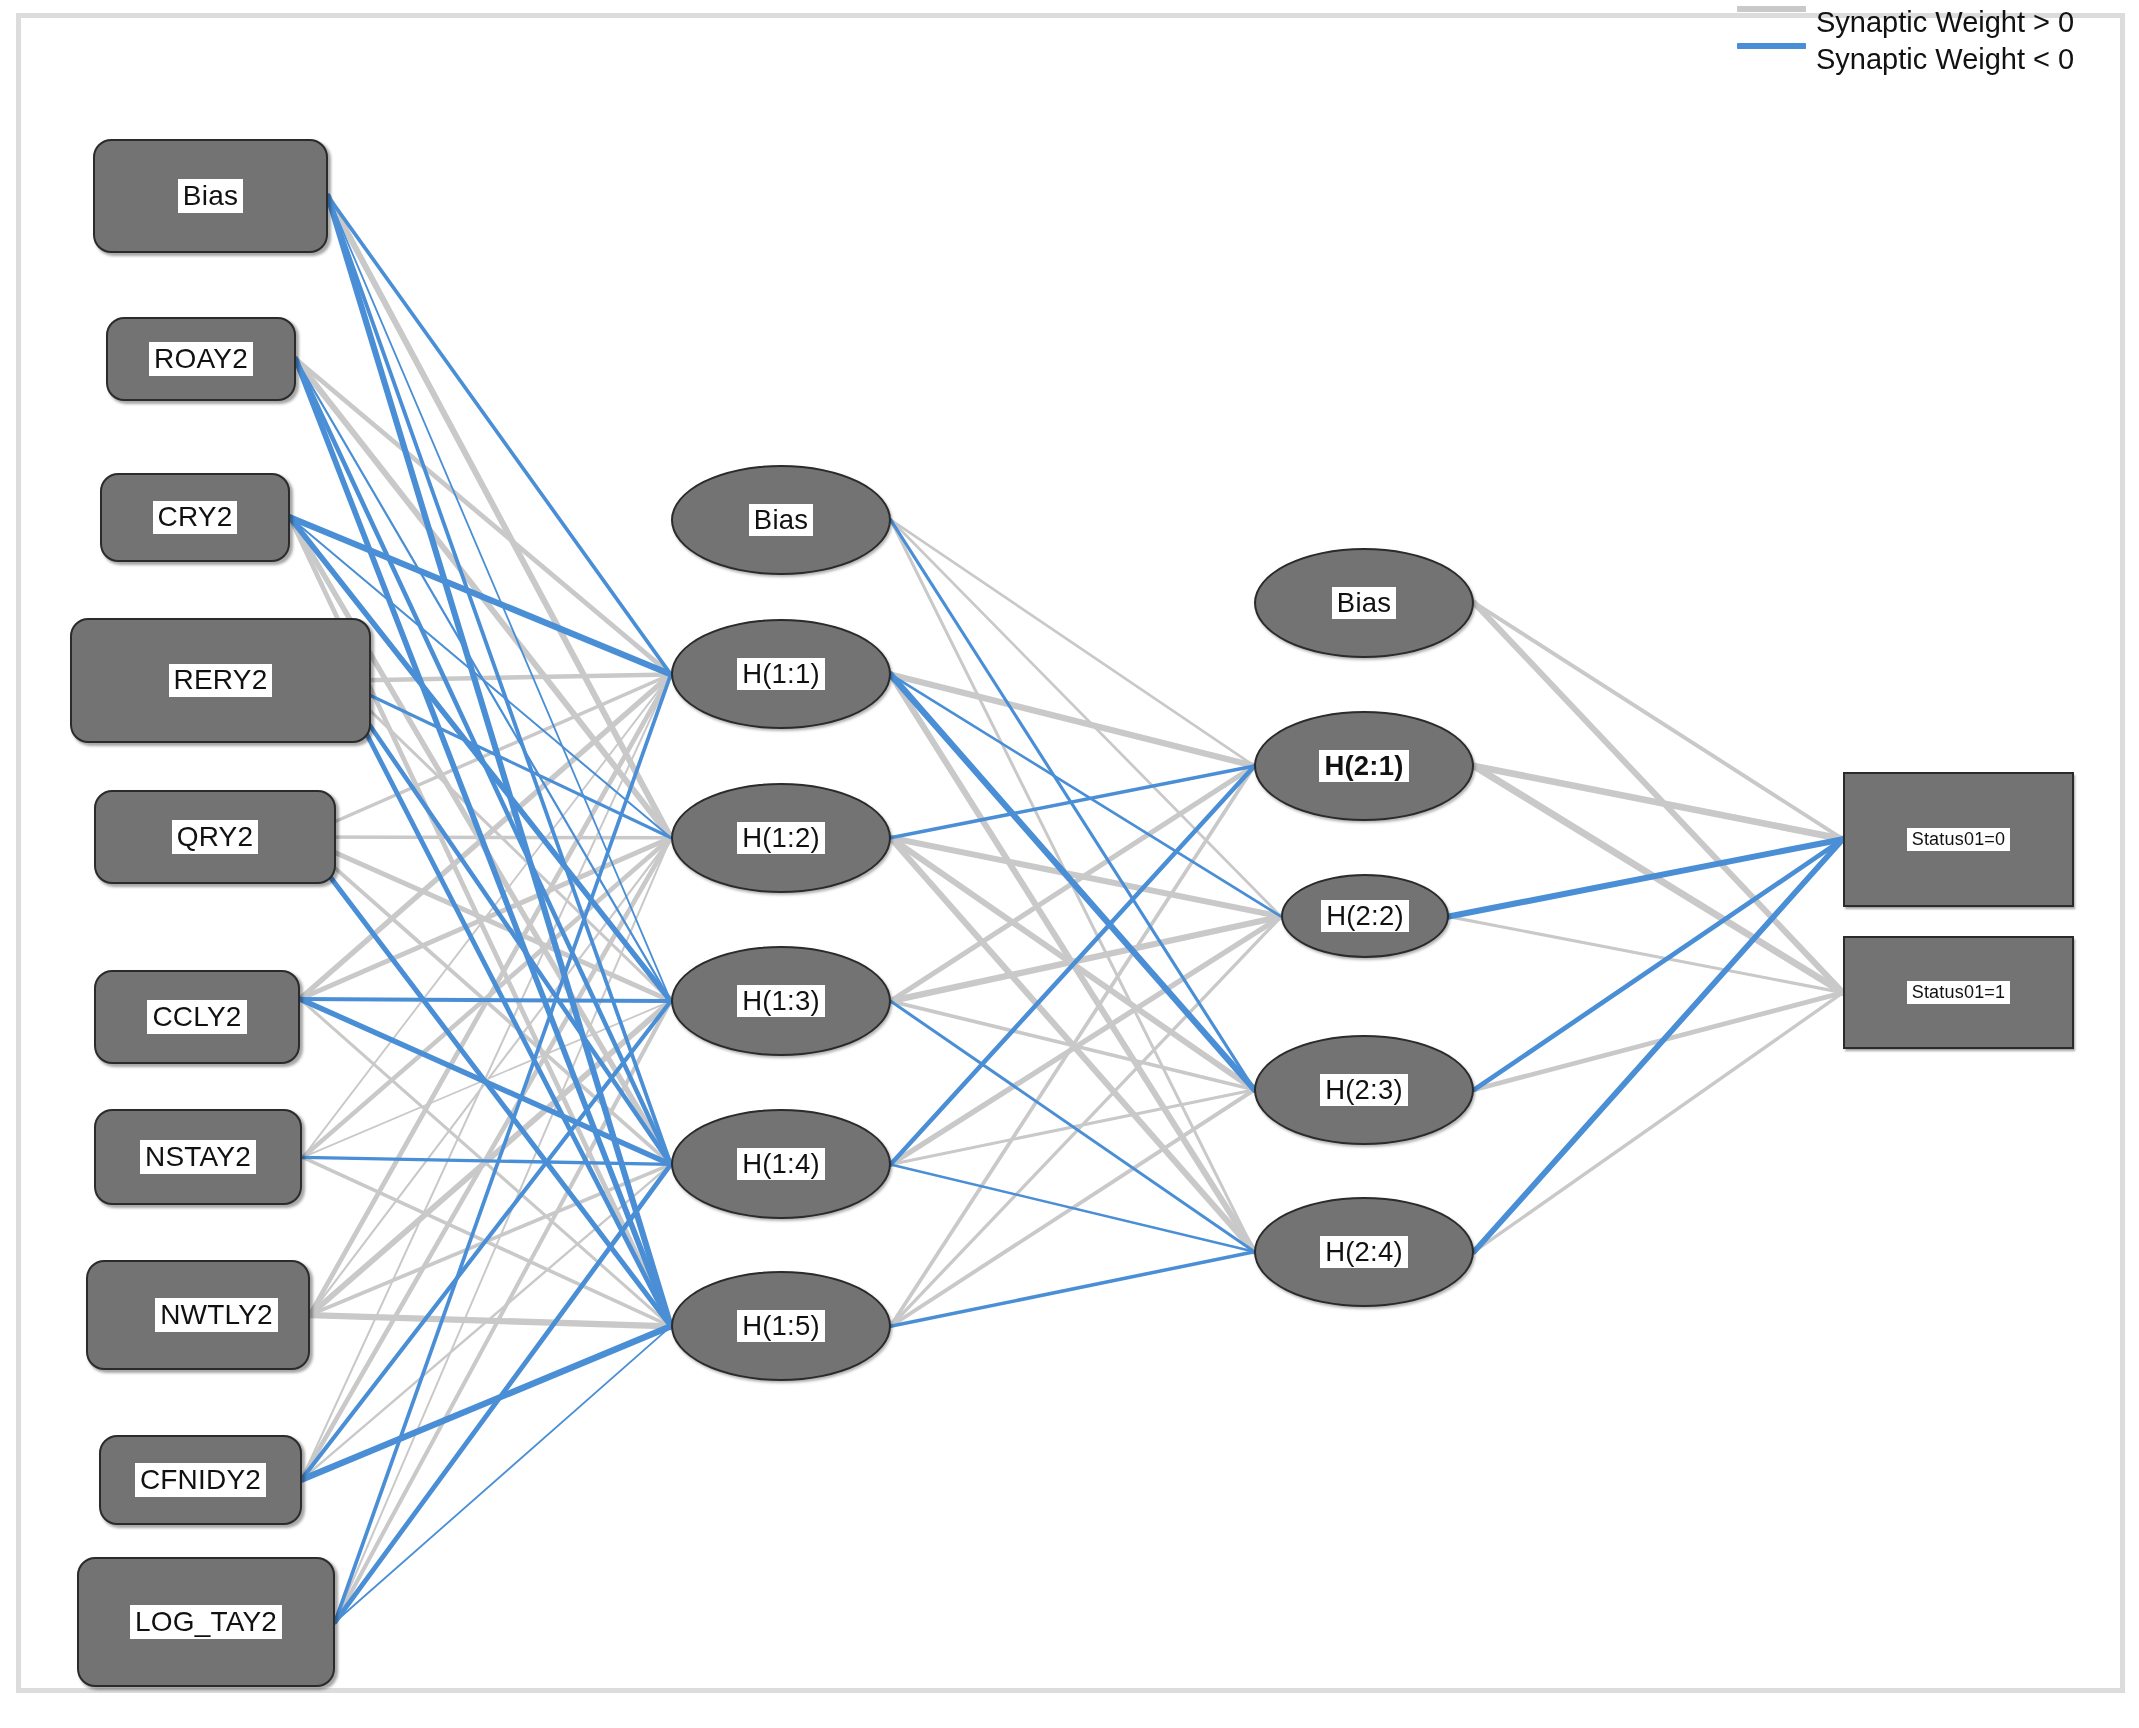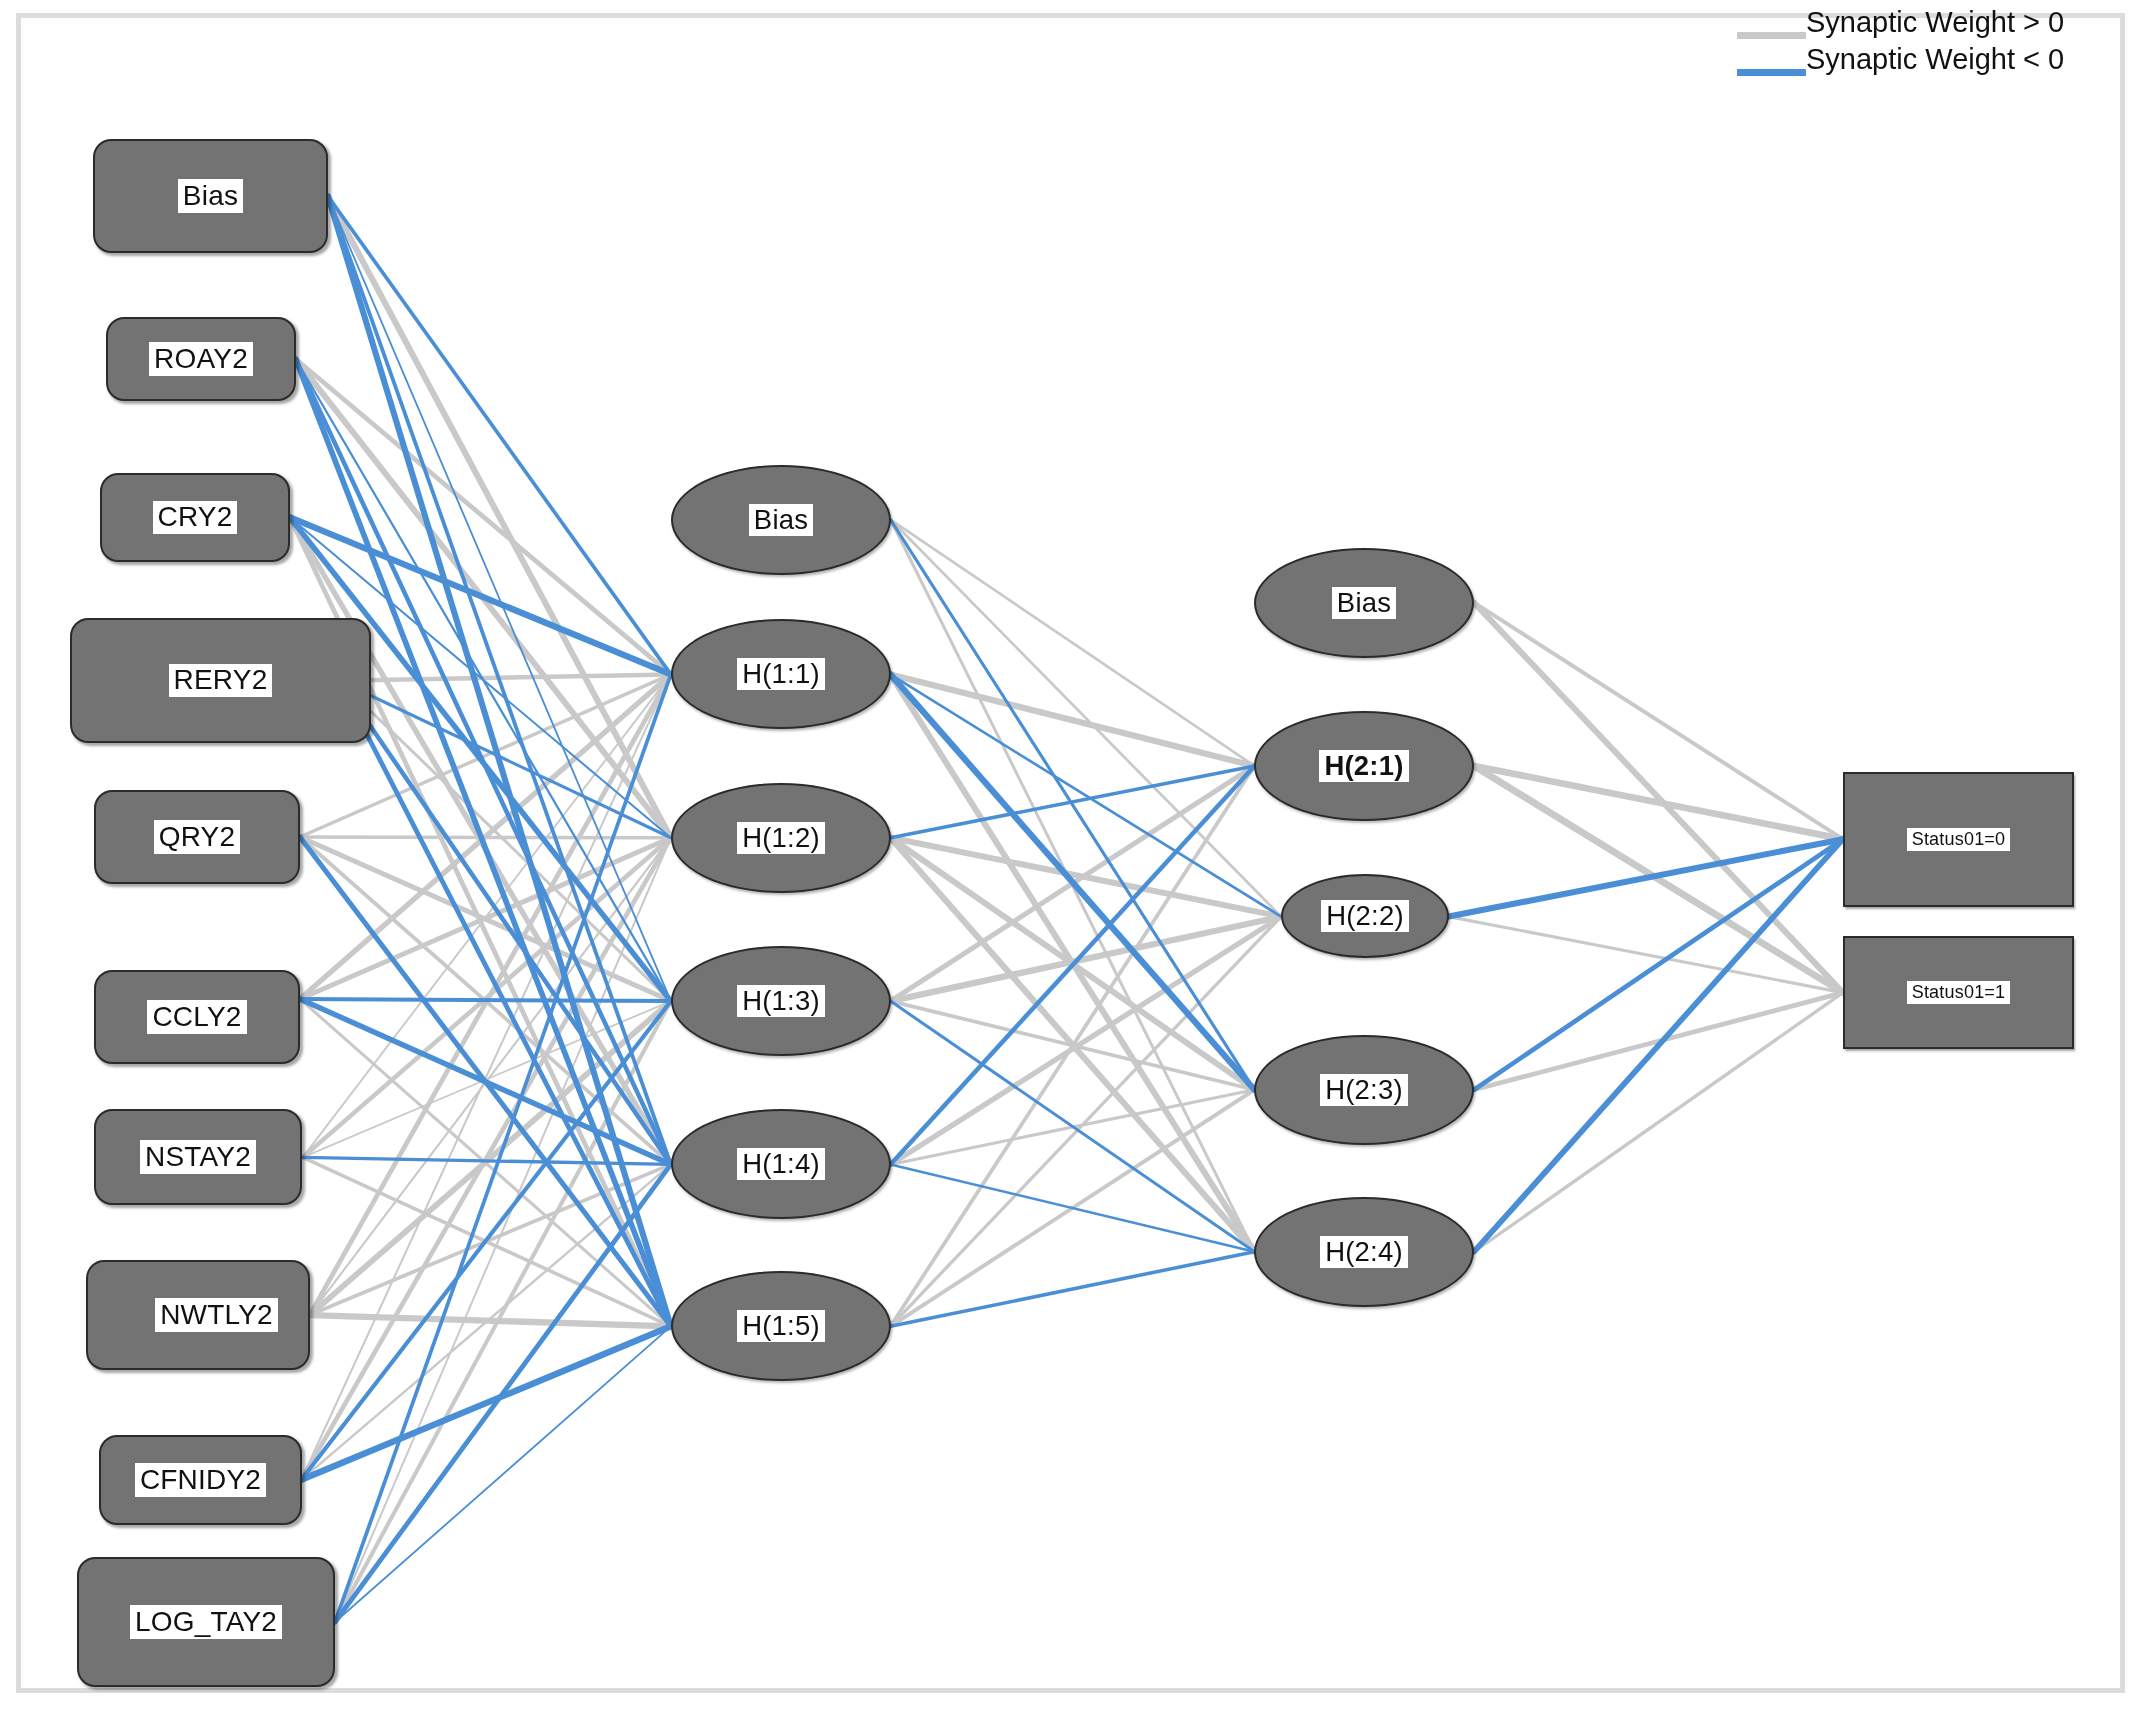--- a/index.html
+++ b/index.html
@@ -50,21 +50,21 @@
   .node.ellipse .lbl{font-size:27.5px;}
   .node.rect .lbl{font-size:18px;}
   
   #legend{
     position:absolute;
     left:1737px;top:5.6px;
     width:394px;
     display:flex;flex-direction:column;
     gap:4.2px;
   }
-  .legend-row{display:flex;align-items:flex-end;}
+  .legend-row{display:flex;align-items:flex-start;gap:10px;}
   .legend-swatch{
     width:69px;height:6.3px;border-radius:0.7px;flex:none;
   }
   .legend-text{
     font-size:29px;
     color:#111111;
     white-space:nowrap;
     font-family:"Liberation Sans","DejaVu Sans",sans-serif;
   }
 </style>
@@ -172,21 +172,21 @@
       </div>
       <div class="node rounded" style="left: 106px; top: 317px; width: 190px; height: 84px; background: rgb(115, 115, 115); border-color: rgb(43, 43, 43); align-items: center;">
         <span class="lbl">ROAY2</span>
       </div>
       <div class="node rounded" style="left: 100px; top: 473px; width: 190px; height: 89px; background: rgb(115, 115, 115); border-color: rgb(43, 43, 43);">
         <span class="lbl">CRY2</span>
       </div>
       <div class="node rounded" style="left: 70px; top: 618px; width: 301px; height: 125px; background: rgb(115, 115, 115); border-color: rgb(43, 43, 43);">
         <span class="lbl">RERY2</span>
       </div>
-      <div class="node rounded" style="left: 94px; top: 790px; width: 206px; height: 94px; background: rgb(115, 115, 115); border-color: rgb(43, 43, 43);">
+      <div class="node rounded" style="left: 94px; top: 790px; width: 242px; height: 94px; background: rgb(115, 115, 115); border-color: rgb(43, 43, 43);">
         <span class="lbl">QRY2</span>
       </div>
       <div class="node rounded" style="left: 94px; top: 952px; width: 206px; height: 94px; background: rgb(115, 115, 115); border-color: rgb(43, 43, 43); margin-top: 18px;">
         <span class="lbl">CCLY2</span>
       </div>
       <div class="node rounded" style="left: 94px; top: 1109px; width: 208px; height: 96px; background: rgb(115, 115, 115); border-color: rgb(43, 43, 43);">
         <span class="lbl">NSTAY2</span>
       </div>
       <div class="node rounded" style="left: 86px; top: 1260px; width: 224px; height: 110px; background: rgb(115, 115, 115); border-color: rgb(43, 43, 43); padding-left: 37px;">
         <span class="lbl">NWTLY2</span>

